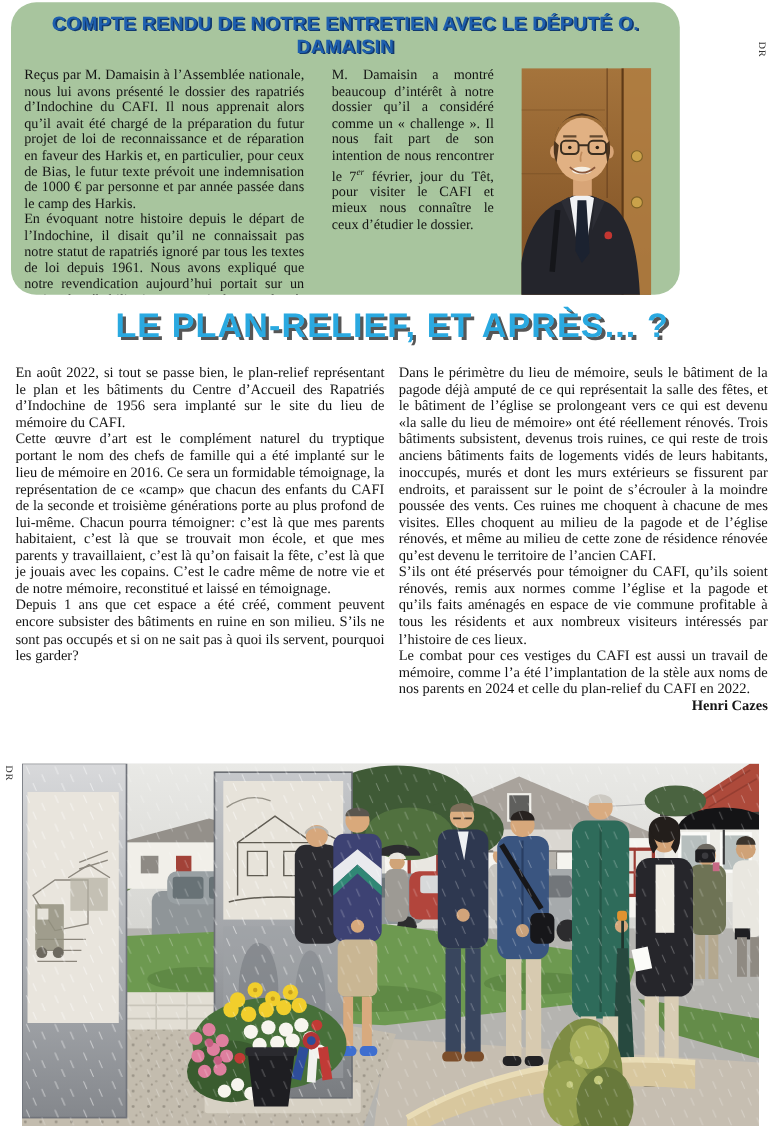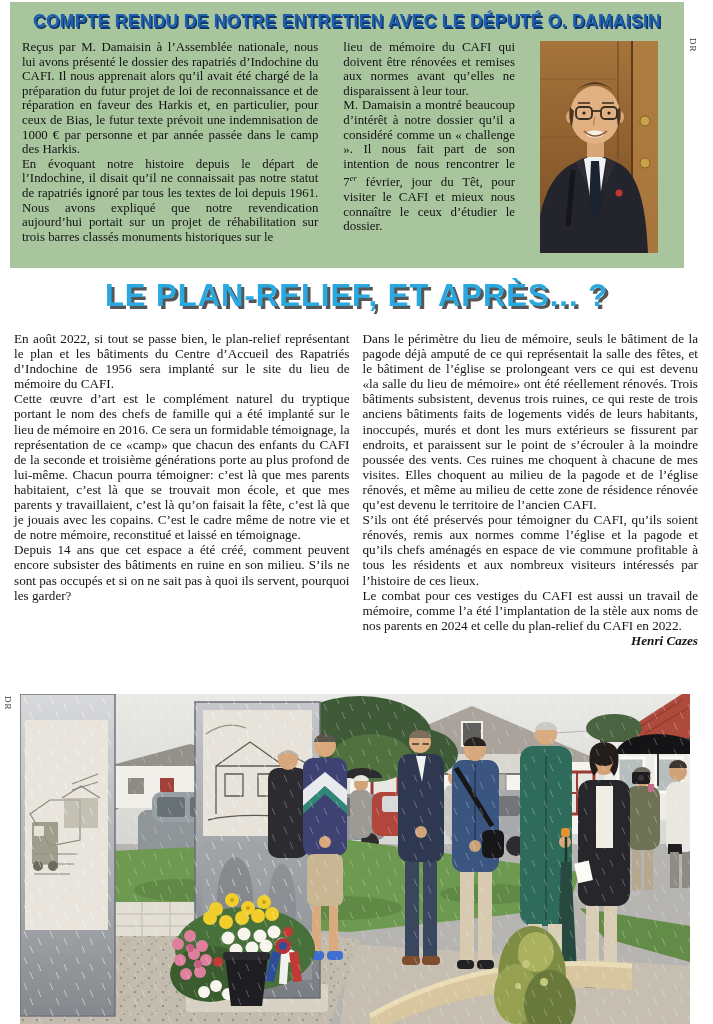--- a/index.html
+++ b/index.html
@@ -1,20 +1,20 @@
 <!DOCTYPE html>
 <html lang="fr"><head>
 <meta charset="utf-8">
 <style>
   html,body{margin:0;padding:0;}
   body{width:713px;height:1024px;background:#ffffff;font-family:"Liberation Serif",serif;}
   .page{position:relative;width:713px;height:1024px;background:#ffffff;overflow:hidden;}
 
   
-  .green-box{position:absolute;left:10px;top:2px;width:674px;height:266px;background:#a8c59e;overflow:hidden;}
+  .green-box{position:absolute;left:10px;top:2px;width:608px;height:266px;background:#a8c59e;overflow:hidden;border-radius:23px;}
   .green-box h1{margin:0;padding:9px 6px 4px;text-align:center;
     font-family:"Liberation Sans",sans-serif;font-weight:800;font-size:17.5px;letter-spacing:.3px;
     color:#1e5fae;text-shadow:1.5px 1.5px 0 #10386e;}
   .gb-content{display:flex;gap:25px;padding:4px 26px 0 12px;}
   .gb-col1{width:328px;}
   .gb-col2{width:190px;}
   .green-box p, .main p{margin:0;text-align:justify;color:#141414;hyphens:auto;}
   .green-box p{font-size:12.9px;line-height:14.6px;}
   sup{font-size:66%;vertical-align:super;font-style:italic;}
   figure{margin:0;}
@@ -29,40 +29,39 @@
 
   
   .title2{position:absolute;left:0;top:278px;width:713px;margin:0;text-align:center;
     font-family:"Liberation Sans",sans-serif;font-weight:900;font-size:31px;letter-spacing:1px;
     color:#2aa9e0;text-shadow:3px 3px 0 #565656;}
 
   
   .main{position:absolute;left:14px;top:331px;width:684px;display:flex;gap:13px;}
   .main .col{flex:1;min-width:0;}
   .main p{font-size:13.2px;line-height:15.1px;}
-  .author{float:right;font-weight:bold;font-style:italic;}
+  .author{float:right;font-weight:bold;}
 
   
   .ceremony{position:absolute;left:20px;top:694px;width:670px;height:330px;overflow:hidden;}
   .ceremony svg{display:block;width:670px;height:331px;}
 </style>
 </head>
 <body>
 
 <div class="page">
 
   <section class="green-box">
     <h1>COMPTE RENDU DE NOTRE ENTRETIEN AVEC LE DÉPUTÉ O. DAMAISIN</h1>
     <div class="gb-content">
       <div class="gb-col1">
         <p>Reçus par M. Damaisin à l’Assemblée nationale, nous lui avons présenté le dossier des rapatriés d’Indochine du CAFI. Il nous apprenait alors qu’il avait été chargé de la préparation du futur projet de loi de reconnaissance et de réparation en faveur des Harkis et, en particulier, pour ceux de Bias, le futur texte prévoit une indemnisation de 1000 € par personne et par année passée dans le camp des Harkis.</p>
         <p>En évoquant notre histoire depuis le départ de l’Indochine, il disait qu’il ne connaissait pas notre statut de rapatriés ignoré par tous les textes de loi depuis 1961. Nous avons expliqué que notre revendication aujourd’hui portait sur un projet de réhabilitation sur trois barres classés monuments historiques sur le</p>
       </div>
       <div class="gb-col2">
-        <p>lieu de mémoire du CAFI qui doivent être rénovées et remises aux normes avant qu’elles ne disparaissent à leur tour.</p>
         <p><span>M. Damaisin a montré beaucoup d’intérêt à notre dossier qu’il a considéré comme un « challenge ». Il nous fait part de son intention de nous rencontrer le 7</span><sup>er</sup><span> février, jour du Têt, pour visiter le CAFI et mieux nous connaître le ceux d’étudier le dossier.</span></p>
       </div>
       <figure class="deputy">
         <svg viewBox="0 0 118 212" xmlns="http://www.w3.org/2000/svg">
           <defs>
             <linearGradient id="wood" x1="0" y1="0" x2="0" y2="1">
               <stop offset="0" stop-color="#a5743c"></stop>
                 <stop offset="1" stop-color="#7b4d22"></stop>
             </linearGradient>
           </defs>
@@ -102,25 +101,25 @@
   </section>
 
   <div class="credit credit-tr">DR</div>
 
   <h2 class="title2">LE PLAN-RELIEF, ET APRÈS... ?</h2>
 
   <section class="main">
     <div class="col">
       <p>En août 2022, si tout se passe bien, le plan-relief représentant le plan et les bâtiments du Centre d’Accueil des Rapatriés d’Indochine de 1956 sera implanté sur le site du lieu de mémoire du CAFI.</p>
       <p>Cette œuvre d’art est le complément naturel du tryptique portant le nom des chefs de famille qui a été implanté sur le lieu de mémoire en 2016. Ce sera un formidable témoignage, la représentation de ce «camp» que chacun des enfants du CAFI de la seconde et troisième générations porte au plus profond de lui-même. Chacun pourra témoigner: c’est là que mes parents habitaient, c’est là que se trouvait mon école, et que mes parents y travaillaient, c’est là qu’on faisait la fête, c’est là que je jouais avec les copains. C’est le cadre même de notre vie et de notre mémoire, reconstitué et laissé en témoignage.</p>
-      <p>Depuis 14 ans que cet espace a été créé, comment peuvent encore subsister des bâtiments en ruine en son milieu. S’ils ne sont pas occupés et si on ne sait pas à quoi ils servent, pourquoi les garder?</p>
+      <p>Depuis 1 ans que cet espace a été créé, comment peuvent encore subsister des bâtiments en ruine en son milieu. S’ils ne sont pas occupés et si on ne sait pas à quoi ils servent, pourquoi les garder?</p>
     </div>
     <div class="col">
       <p>Dans le périmètre du lieu de mémoire, seuls le bâtiment de la pagode déjà amputé de ce qui représentait la salle des fêtes, et le bâtiment de l’église se prolongeant vers ce qui est devenu «la salle du lieu de mémoire» ont été réellement rénovés. Trois bâtiments subsistent, devenus trois ruines, ce qui reste de trois anciens bâtiments faits de logements vidés de leurs habitants, inoccupés, murés et dont les murs extérieurs se fissurent par endroits, et paraissent sur le point de s’écrouler à la moindre poussée des vents. Ces ruines me choquent à chacune de mes visites. Elles choquent au milieu de la pagode et de l’église rénovés, et même au milieu de cette zone de résidence rénovée qu’est devenu le territoire de l’ancien CAFI.</p>
-      <p>S’ils ont été préservés pour témoigner du CAFI, qu’ils soient rénovés, remis aux normes comme l’église et la pagode et qu’ils chefs aménagés en espace de vie commune profitable à tous les résidents et aux nombreux visiteurs intéressés par l’histoire de ces lieux.</p>
+      <p>S’ils ont été préservés pour témoigner du CAFI, qu’ils soient rénovés, remis aux normes comme l’église et la pagode et qu’ils faits aménagés en espace de vie commune profitable à tous les résidents et aux nombreux visiteurs intéressés par l’histoire de ces lieux.</p>
       <p><span>Le combat pour ces vestiges du CAFI est aussi un travail de mémoire, comme l’a été l’implantation de la stèle aux noms de nos parents en 2024 et celle du plan-relief du CAFI en 2022.</span><span class="author">Henri Cazes</span></p>
     </div>
   </section>
 
   <div class="credit credit-bl">DR</div>
 
   <figure class="ceremony">
     <svg viewBox="0 0 670 331" xmlns="http://www.w3.org/2000/svg">
       <defs>
         <linearGradient id="skyG" x1="0" y1="0" x2="0" y2="1">

